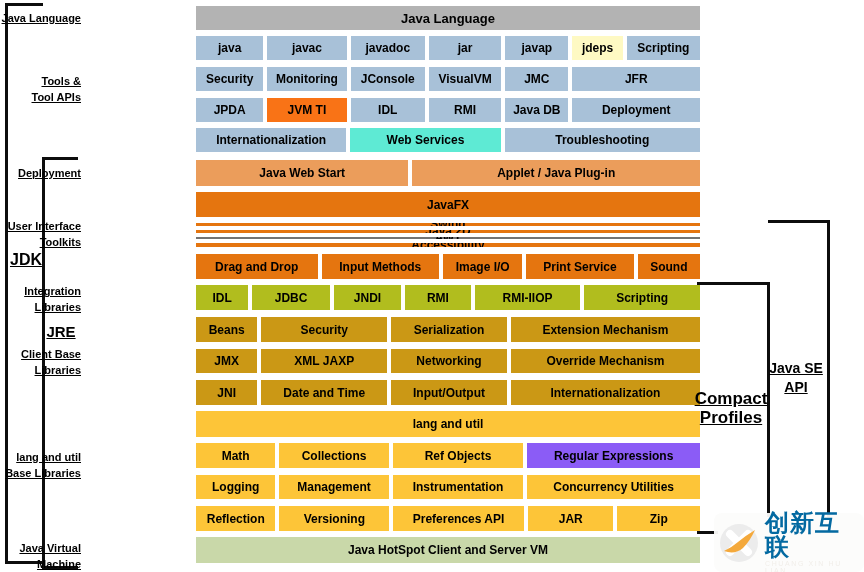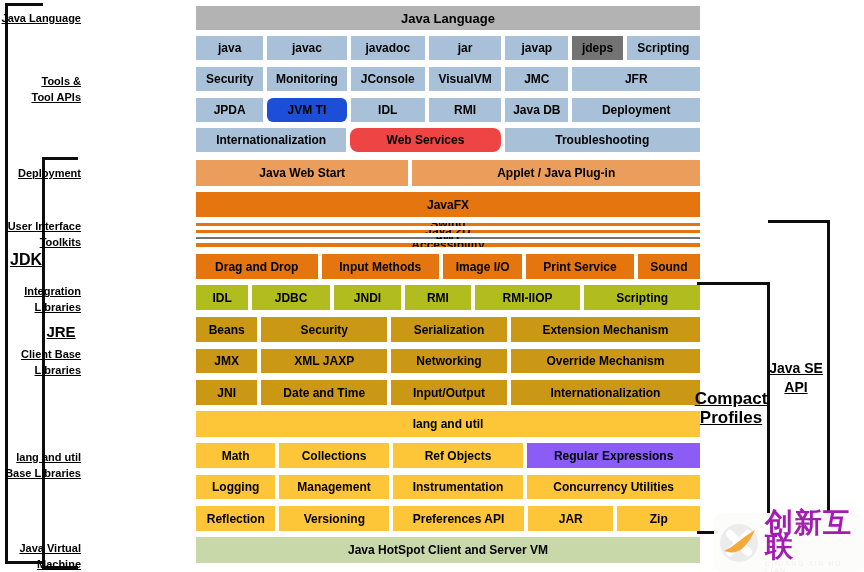--- a/index.html
+++ b/index.html
@@ -13,21 +13,21 @@
         font-weight:bold;color:#000;text-decoration:underline;line-height:16px;
         white-space:pre-line;}
   .bracket-label{position:absolute;font-weight:bold;color:#000;
         text-decoration:underline;text-align:center;line-height:19px;white-space:pre-line;}
   .bline{position:absolute;background:#0d0d0d;}
   .watermark{position:absolute;left:714px;top:513px;width:150px;height:59px;
         display:flex;align-items:center;background:rgba(252,252,251,0.95);
         border-radius:8px;}
   .wm-logo{flex:0 0 auto;margin-left:4px;}
   .wm-text{margin-left:5px;}
-  .wm-main{font-size:28px;font-weight:bold;color:#a21caf;line-height:24px;letter-spacing:1px;}
+  .wm-main{font-size:24px;font-weight:bold;color:#0369a1;line-height:24px;letter-spacing:1px;}
   .wm-sub{font-size:7px;color:#f1eee9;letter-spacing:1.6px;margin-top:1px;}
 </style>
 </head>
 <body>
 
 <div id="stage">
 
   <div id="lines-layer">
       <div class="bline" style="left: 5px; top: 3px; width: 3px; height: 561px;"></div>
       <div class="bline" style="left: 5px; top: 3px; width: 38px; height: 3px;"></div>
@@ -59,42 +59,42 @@
   <div id="grid-layer">
       <div class="grid-row" style="top: 6px; height: 24px;">
         <div class="cell" style="background: rgb(179, 179, 179); flex-grow: 504; font-size: 13px;">Java Language</div>
       </div>
       <div class="grid-row" style="top: 36px; height: 24px;">
         <div class="cell" style="background: rgb(168, 193, 216); flex-grow: 67;">java</div>
         <div class="cell" style="background: rgb(168, 193, 216); flex-grow: 79;">javac</div>
         <div class="cell" style="background: rgb(168, 193, 216); flex-grow: 74;">javadoc</div>
         <div class="cell" style="background: rgb(168, 193, 216); flex-grow: 72;">jar</div>
         <div class="cell" style="background: rgb(168, 193, 216); flex-grow: 63;">javap</div>
-        <div class="cell" style="background: #737373; flex-grow: 50;">jdeps</div>
+        <div class="cell" style="background: #fef9c3; flex-grow: 50;">jdeps</div>
         <div class="cell" style="background: rgb(168, 193, 216); flex-grow: 73;">Scripting</div>
       </div>
       <div class="grid-row" style="top: 67px; height: 24px;">
         <div class="cell" style="background: rgb(168, 193, 216); flex-grow: 67;">Security</div>
         <div class="cell" style="background: rgb(168, 193, 216); flex-grow: 79;">Monitoring</div>
         <div class="cell" style="background: rgb(168, 193, 216); flex-grow: 74;">JConsole</div>
         <div class="cell" style="background: rgb(168, 193, 216); flex-grow: 72;">VisualVM</div>
         <div class="cell" style="background: rgb(168, 193, 216); flex-grow: 63;">JMC</div>
         <div class="cell" style="background: rgb(168, 193, 216); flex-grow: 127;">JFR</div>
       </div>
       <div class="grid-row" style="top: 98px; height: 24px;">
         <div class="cell" style="background: rgb(168, 193, 216); flex-grow: 67;">JPDA</div>
-        <div class="cell" style="background: #1d4ed8; flex-grow: 79; border-radius: 6px;">JVM TI</div>
+        <div class="cell" style="background: #f97316; flex-grow: 79;">JVM TI</div>
         <div class="cell" style="background: rgb(168, 193, 216); flex-grow: 74;">IDL</div>
         <div class="cell" style="background: rgb(168, 193, 216); flex-grow: 72;">RMI</div>
         <div class="cell" style="background: rgb(168, 193, 216); flex-grow: 63;">Java DB</div>
         <div class="cell" style="background: rgb(168, 193, 216); flex-grow: 127;">Deployment</div>
       </div>
       <div class="grid-row" style="top: 128px; height: 24px;">
         <div class="cell" style="background: rgb(168, 193, 216); flex-grow: 150;">Internationalization</div>
-        <div class="cell" style="background: #ef4444; flex-grow: 150; border-radius: 8px;">Web Services</div>
+        <div class="cell" style="background: #5eead4; flex-grow: 150;">Web Services</div>
         <div class="cell" style="background: rgb(168, 193, 216); flex-grow: 195;">Troubleshooting</div>
       </div>
       <div class="grid-row" style="top: 160px; height: 26px;">
         <div class="cell" style="background: rgb(235, 157, 91); flex-grow: 212;">Java Web Start</div>
         <div class="cell" style="background: rgb(235, 157, 91); flex-grow: 287;">Applet / Java Plug-in</div>
       </div>
       <div class="grid-row" style="top: 192px; height: 25px;">
         <div class="cell" style="background: rgb(229, 117, 15); flex-grow: 504;">JavaFX</div>
       </div>
       <div class="grid-row" style="top: 223px; height: 24px; flex-direction: column;">

